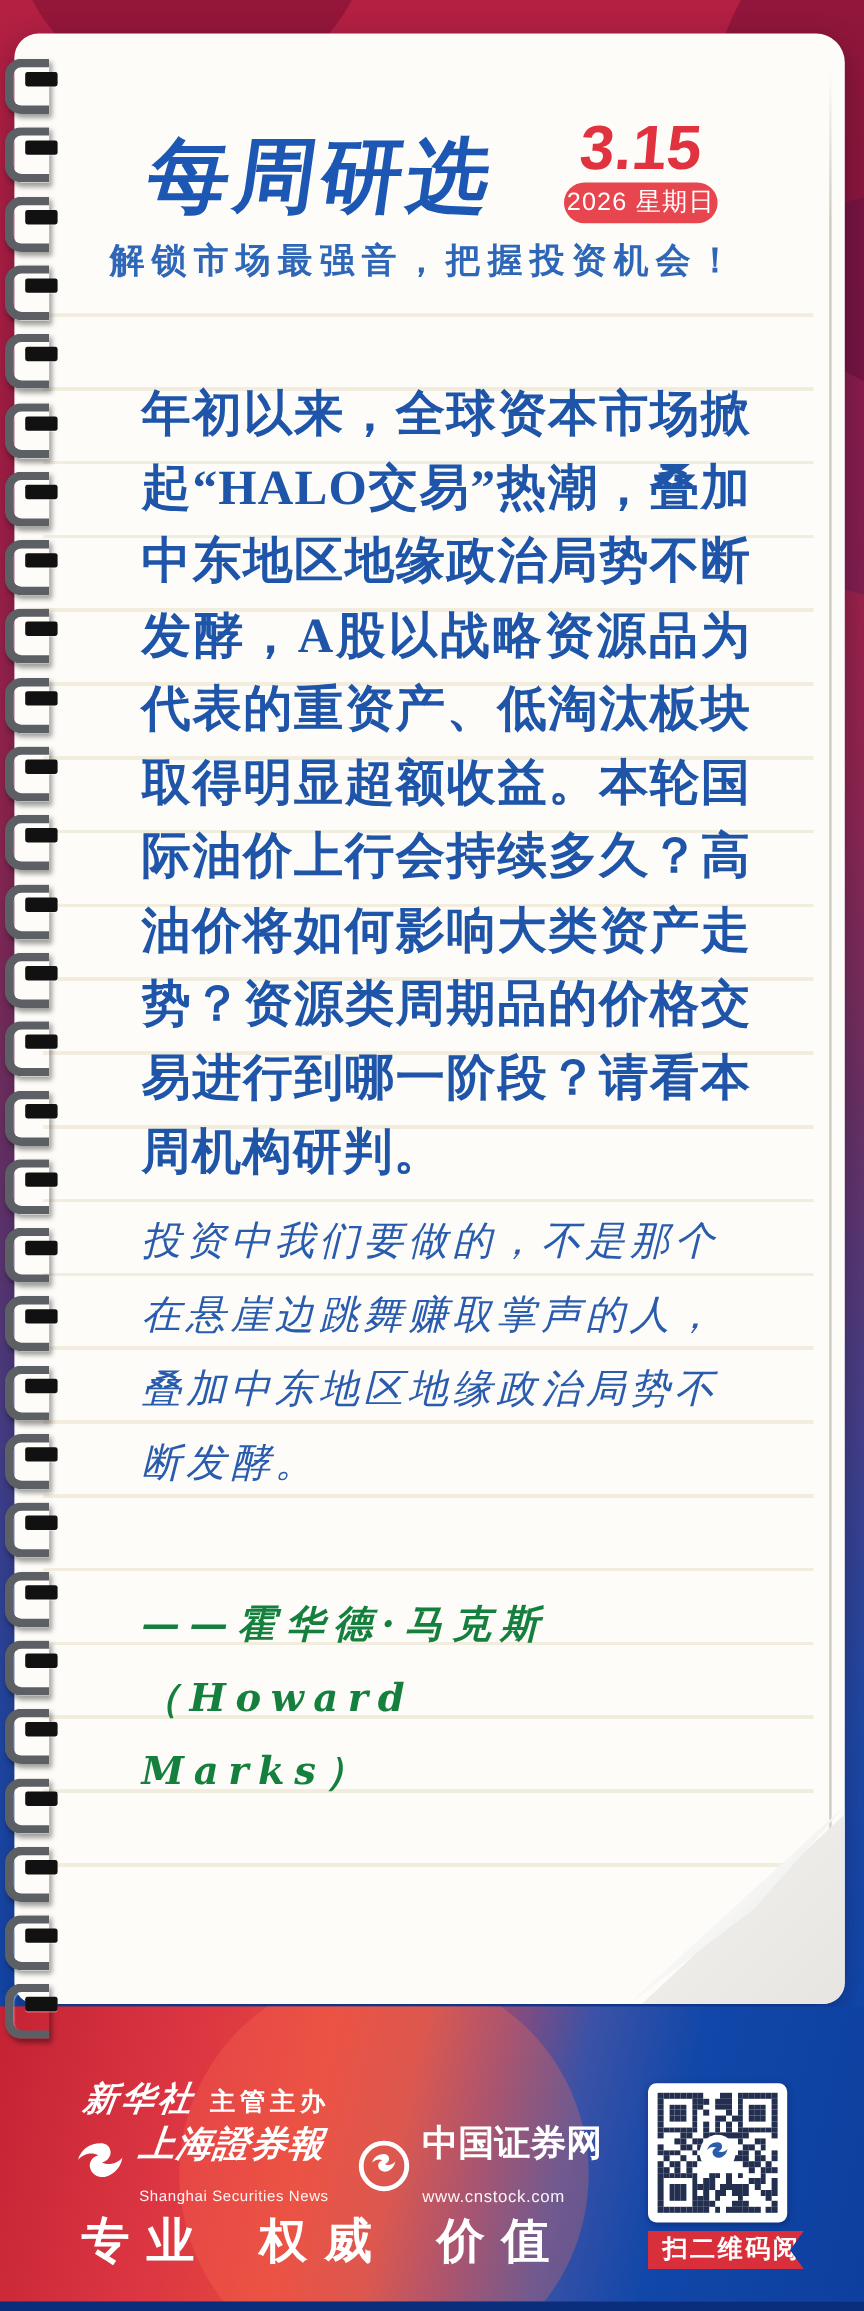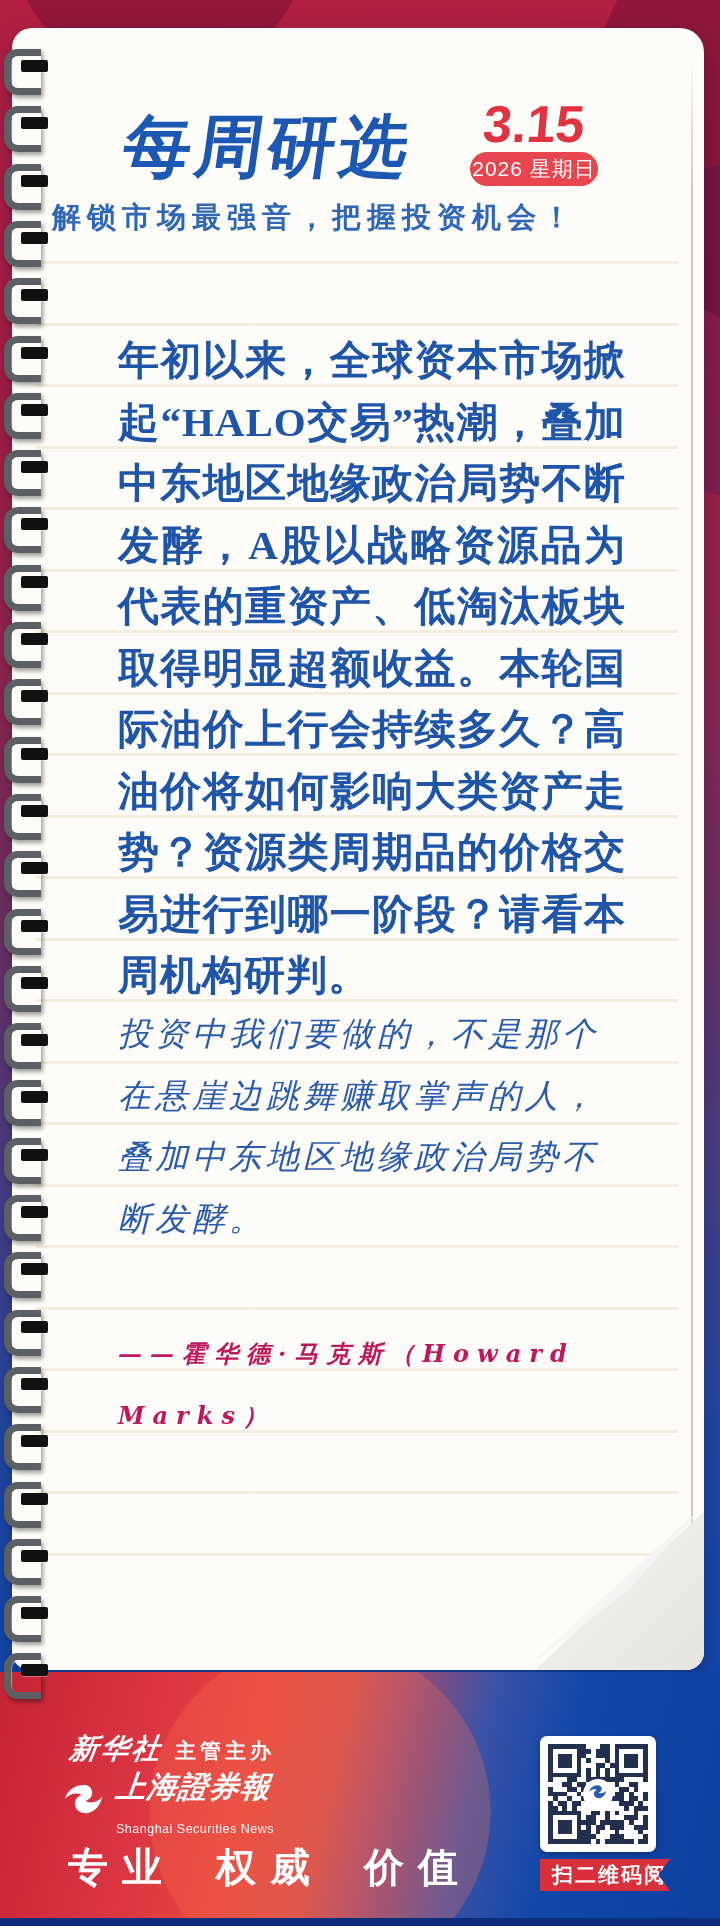--- a/index.html
+++ b/index.html
@@ -34,36 +34,36 @@
   .ring .slot{position:absolute;left:21px;top:12px;width:27px;height:12px;background:#111;border-radius:2px;
     box-shadow:0 1px 0 rgba(255,255,255,.35);}
 
   
   .title{position:absolute;left:112px;top:74px;font-size:68px;font-weight:800;color:#1c57b4;
     letter-spacing:4px;transform:skewX(-8deg);font-family:"Liberation Sans","DejaVu Sans",sans-serif;}
   .date-num{position:absolute;left:452px;top:66px;width:140px;text-align:center;
     font-size:52px;font-weight:800;color:#e0333f;transform:skewX(-5deg);}
   .date-badge{position:absolute;left:458px;top:124px;width:128px;height:34px;border-radius:17px;
     background:#e8464f;color:#fff;font-size:21px;line-height:34px;text-align:center;letter-spacing:1px;}
-  .subtitle{position:absolute;left:40px;right:48px;top:170px;text-align:left;
+  .subtitle{position:absolute;left:40px;right:48px;top:170px;text-align:center;
     font-size:29px;font-weight:700;color:#2e66b8;letter-spacing:6px;}
 
   
-  .body-text{position:absolute;left:106px;top:302px;width:508px;
+  .body-text{position:absolute;left:106px;top:286px;width:508px;
     font-family:"Liberation Serif","DejaVu Serif",serif;
     font-size:41px;line-height:61.5px;font-weight:700;color:#1e55a9;
     text-align:justify;text-justify:inter-character;letter-spacing:1px;}
 
   
   .quote-text{position:absolute;left:106px;top:975px;width:508px;
     font-family:"DejaVu Serif","Liberation Serif",serif;font-style:italic;
     font-size:33px;line-height:61.5px;color:#2a5cae;letter-spacing:4px;}
   .attribution{position:absolute;left:106px;top:1295px;width:508px;
     font-family:"DejaVu Serif","Liberation Serif",serif;font-style:italic;
-    font-size:24px;line-height:61.5px;color:#be185d;letter-spacing:8px;font-weight:600;}
+    font-size:32px;line-height:61.5px;color:#15803d;letter-spacing:8px;font-weight:600;}
 
   
   .curl{position:absolute;right:0;bottom:0;width:180px;height:165px;}
   .curl .under{position:absolute;inset:0;background:linear-gradient(135deg,#f4f3f0 0%,#e6e5e2 100%);
     clip-path:polygon(100% 4%,100% 100%,6% 100%);}
   .curl .fold{position:absolute;inset:0;
     background:linear-gradient(315deg,#b9b9bb 0%,#e6e6e6 22%,#fbfbfa 60%,#fff 100%);
     clip-path:polygon(0 100%,100% 0,58% 52%);
     filter:drop-shadow(2px 2px 3px rgba(0,0,0,.18));}
 
@@ -260,20 +260,30 @@
     <div class="logos">
       <div class="logo ssn">
         <svg class="mark" viewBox="0 0 48 48">
           <path fill="#fff" d="M24 5C14 5 7 11 5 19c4-5 11-7 17-4-5 1-8 6-7 10 1 6 7 9 13 8 8-2 13-9 14-16-4 5-11 7-17 4 5-1 8-6 7-10-1-4-4-6-8-6z"></path>
         </svg>
         <div class="names">
           <div class="cn">上海證券報</div>
           <div class="en">Shanghai Securities News</div>
         </div>
       </div>
+      <div class="logo cnstock">
+        <svg class="mark" viewBox="0 0 48 48">
+          <circle cx="24" cy="24" r="19" fill="none" stroke="#fff" stroke-width="4"></circle>
+          <path fill="#fff" transform="translate(11.5,11.5) scale(0.52)" d="M24 5C14 5 7 11 5 19c4-5 11-7 17-4-5 1-8 6-7 10 1 6 7 9 13 8 8-2 13-9 14-16-4 5-11 7-17 4 5-1 8-6 7-10-1-4-4-6-8-6z"></path>
+        </svg>
+        <div class="names">
+          <div class="cn">中国证券网</div>
+          <div class="en">www.cnstock.com</div>
+        </div>
+      </div>
     </div>
 
     <div class="slogan">
       <span>专业</span>
       <span>权威</span>
       <span>价值</span>
     </div>
 
     <div class="qr-box">
       <div id="qr-grid">

